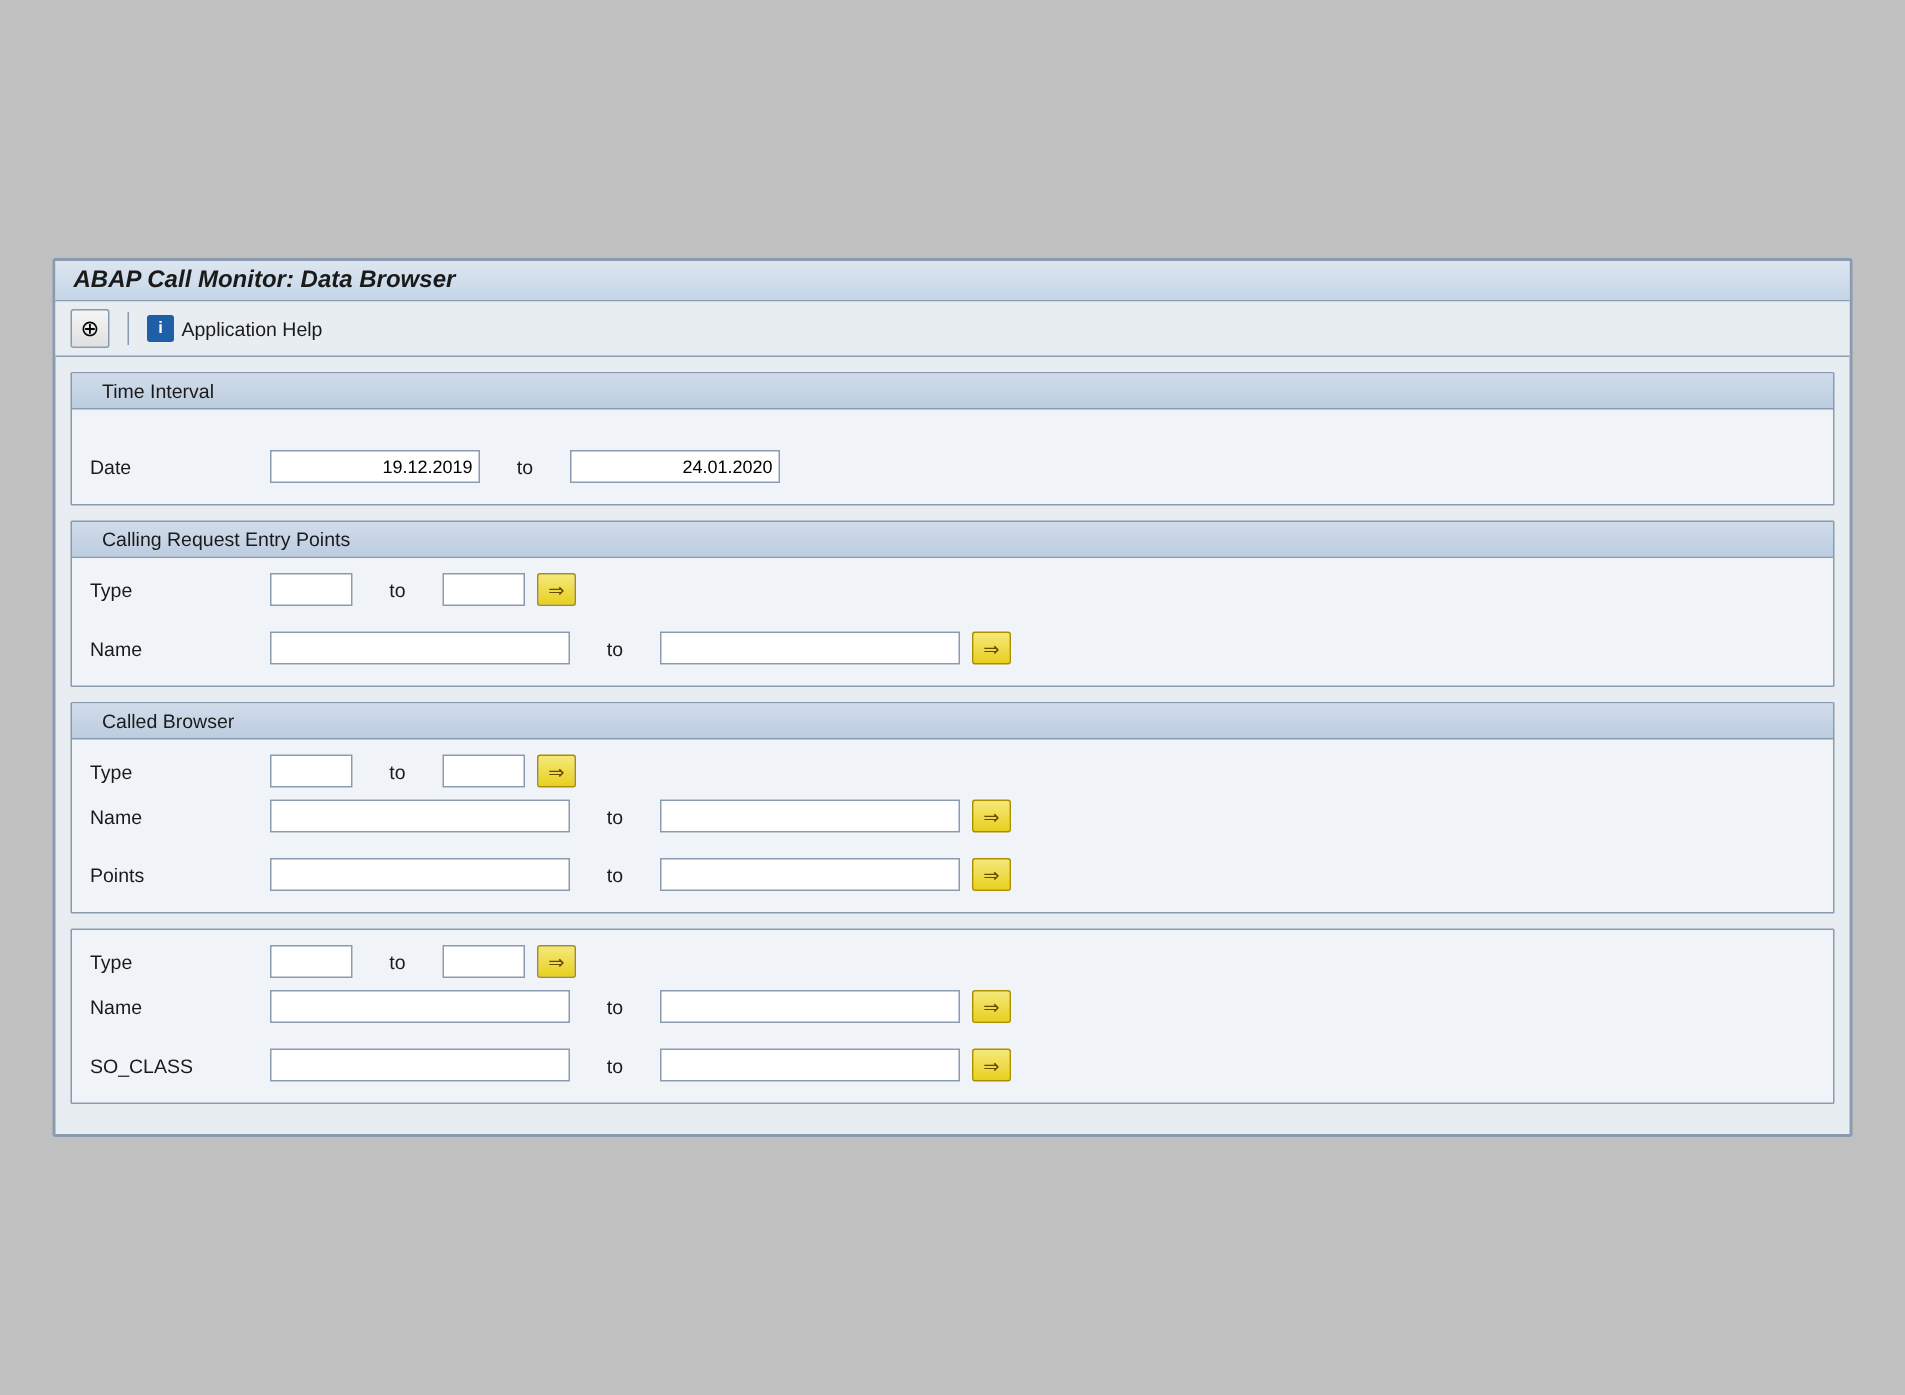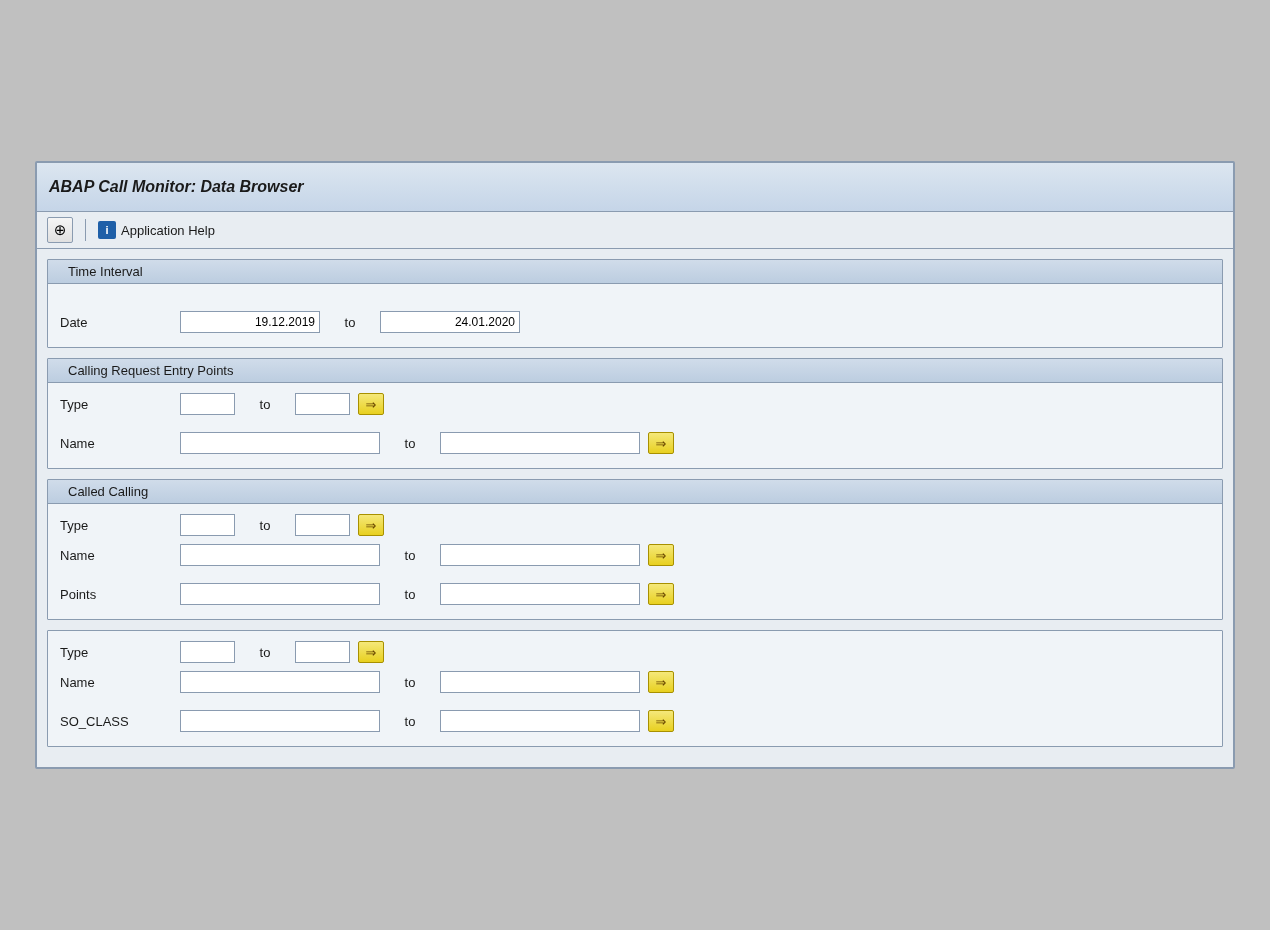--- a/index.html
+++ b/index.html
@@ -15,21 +15,21 @@
     }
     .main-window {
       width: 1200px;
       background: #e8edf2;
       border: 2px solid #8a9bb0;
       border-radius: 2px;
     }
     .title-bar {
       background: linear-gradient(to bottom, #dce6f0, #c5d5e8);
       border-bottom: 1px solid #8a9bb0;
-      padding: 15px 12px;
+      padding: 4px 12px;
     }
     .title-bar h1 {
       font-size: 16px;
       font-weight: bold;
       font-style: italic;
       color: #1a1a1a;
     }
     .toolbar {
       background: #e8edf2;
       border-bottom: 1px solid #8a9bb0;
@@ -212,21 +212,21 @@
           <input class="field-input input-name" type="text" value="" style="">
           <span class="to-label">to</span>
           <input class="field-input input-name" type="text" value="" style="">
           <button class="arrow-btn"></button>
         </div>
       </div>
     </div>
 
     <div class="section">
       <div class="section-header">
-        <span>Called Calling</span>
+        <span>Called Browser</span>
       </div>
       <div class="section-body">
 
         <div class="form-row">
           <span class="field-label">Type</span>
           <input class="field-input input-type" type="text" value="" style="">
           <span class="to-label">to</span>
           <input class="field-input input-type" type="text" value="" style="">
           <button class="arrow-btn"></button>
         </div>

